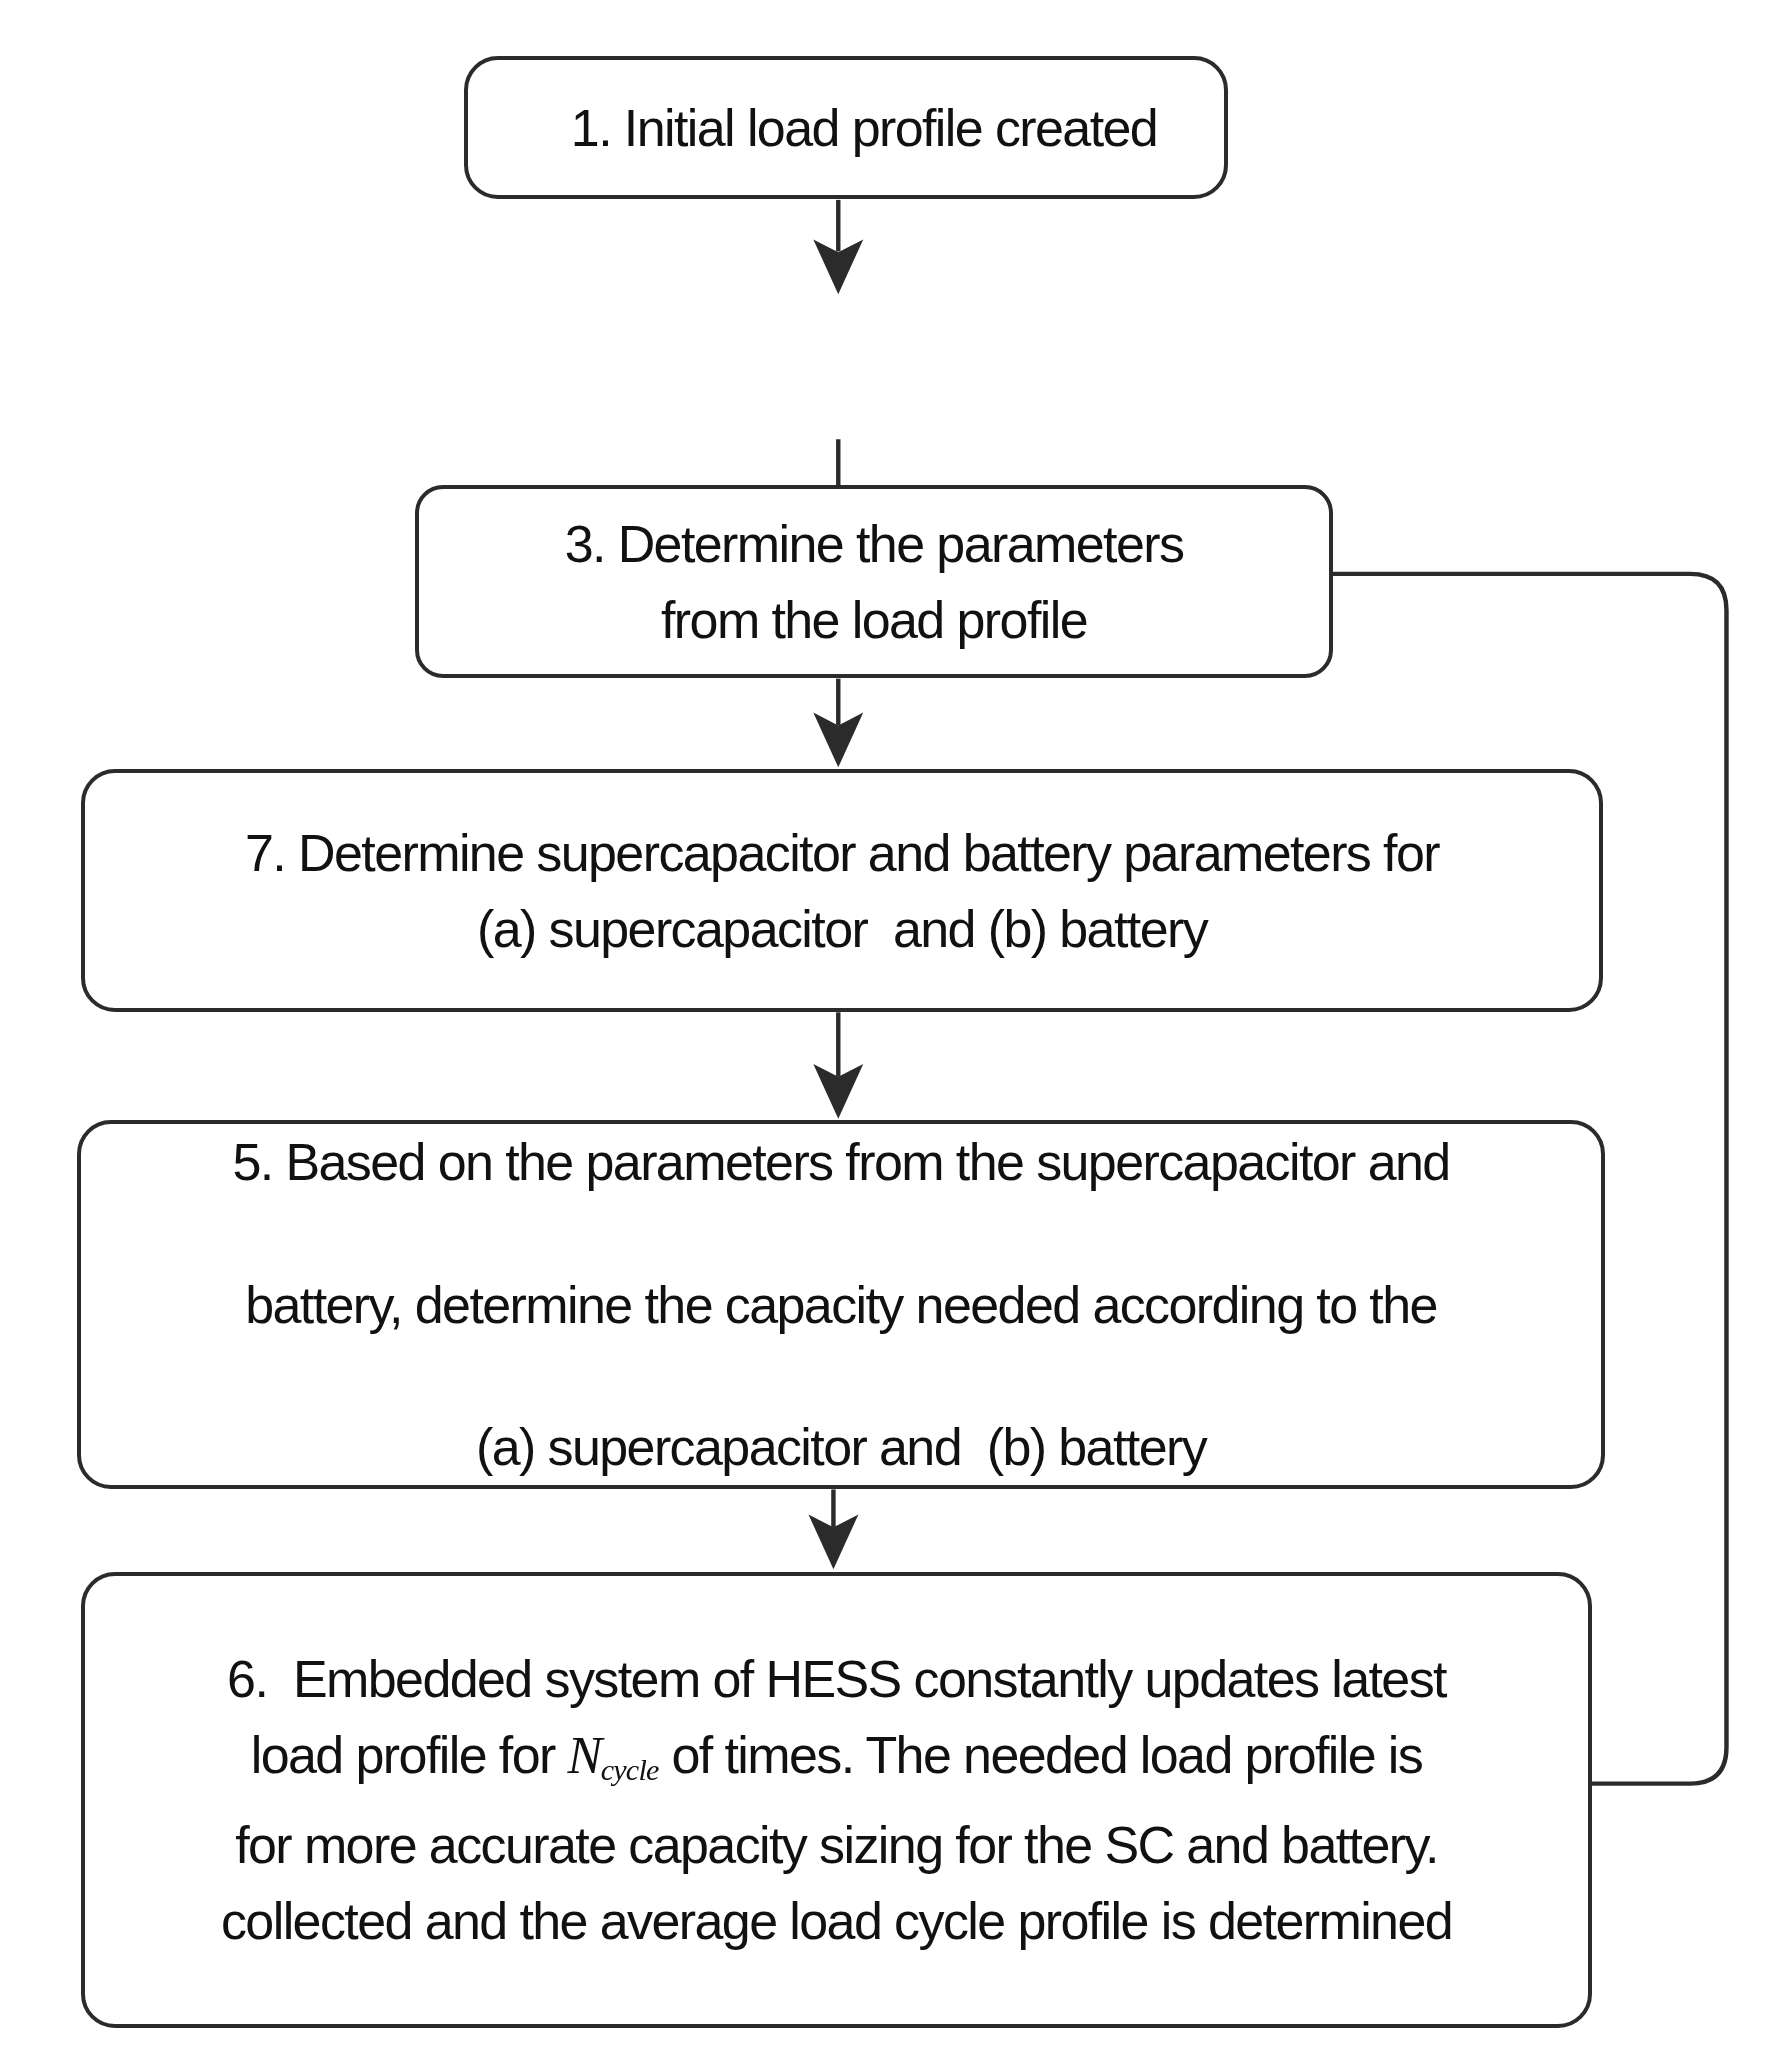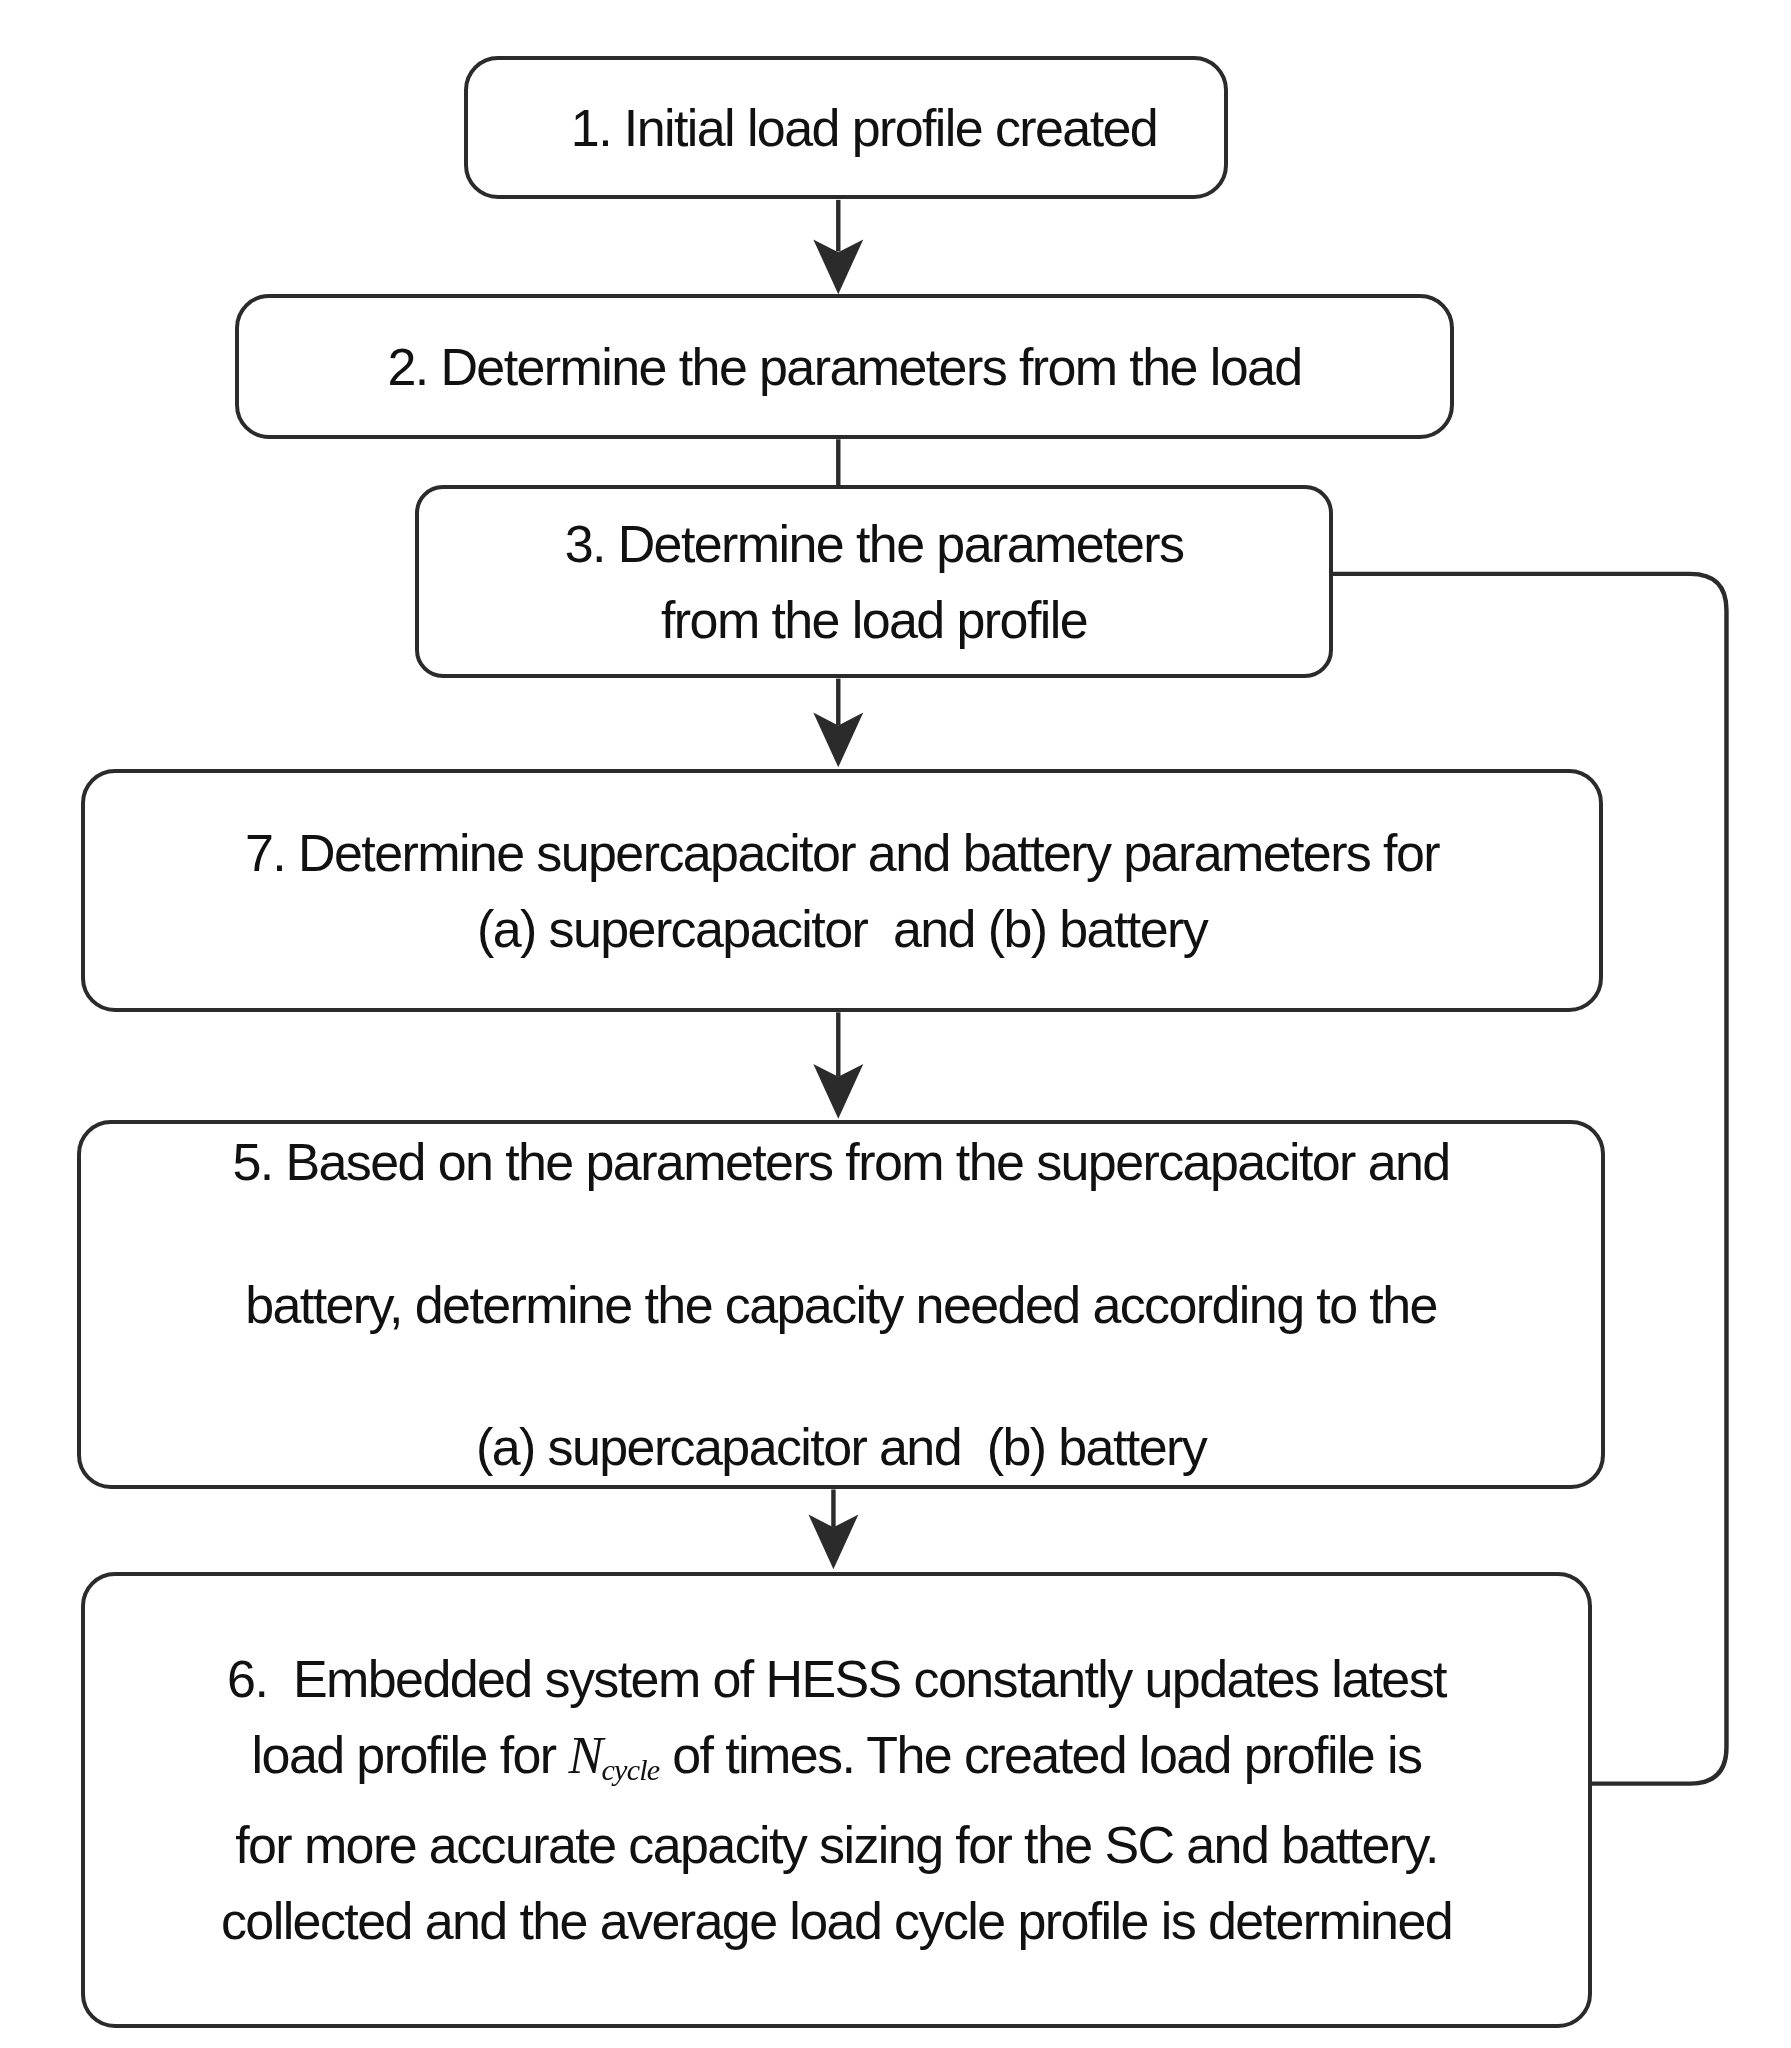--- a/index.html
+++ b/index.html
@@ -76,41 +76,38 @@
     <path class="chead" d="M1034 1947 L1003 1879 L1034 1895 L1065 1879 Z"></path>
 
     <path class="cline" d="M1975 2213 H2097 Q2142 2213 2142 2168 V757 Q2142 712 2097 712 H1630"></path>
     <path class="chead" d="M1575 712 L1643 681 L1627 712 L1643 743 Z"></path>
   </svg>
 
   <div class="box b1">
     <div class="line">1. Initial load profile created</div>
   </div>
 
-  <div class="box b2">
-    <div class="line">2. Determine the parameters from the load</div>
-  </div>
 
   <div class="box b3">
     <div class="line">3. Determine the parameters</div>
     <div class="line">from the load profile</div>
   </div>
 
   <div class="box b4">
     <div class="line">7. Determine supercapacitor and battery parameters for</div>
     <div class="line">(a) supercapacitor  and (b) battery</div>
   </div>
 
   <div class="box b5">
     <div class="line">5. Based on the parameters from the supercapacitor and</div>
     <div class="line">battery, determine the capacity needed according to the</div>
     <div class="line">(a) supercapacitor and  (b) battery</div>
   </div>
 
   <div class="box b6">
     <div class="line">6.  Embedded system of HESS constantly updates latest</div>
-    <div class="line"><span>load profile for </span><span class="mvar">N</span><span class="msub">cycle</span><span> of times. The created load profile is</span></div>
+    <div class="line"><span>load profile for </span><span class="mvar">N</span><span class="msub">cycle</span><span> of times. The needed load profile is</span></div>
     <div class="line">for more accurate capacity sizing for the SC and battery.</div>
     <div class="line">collected and the average load cycle profile is determined</div>
   </div>
 
 </div>
 
 
 </body></html>

